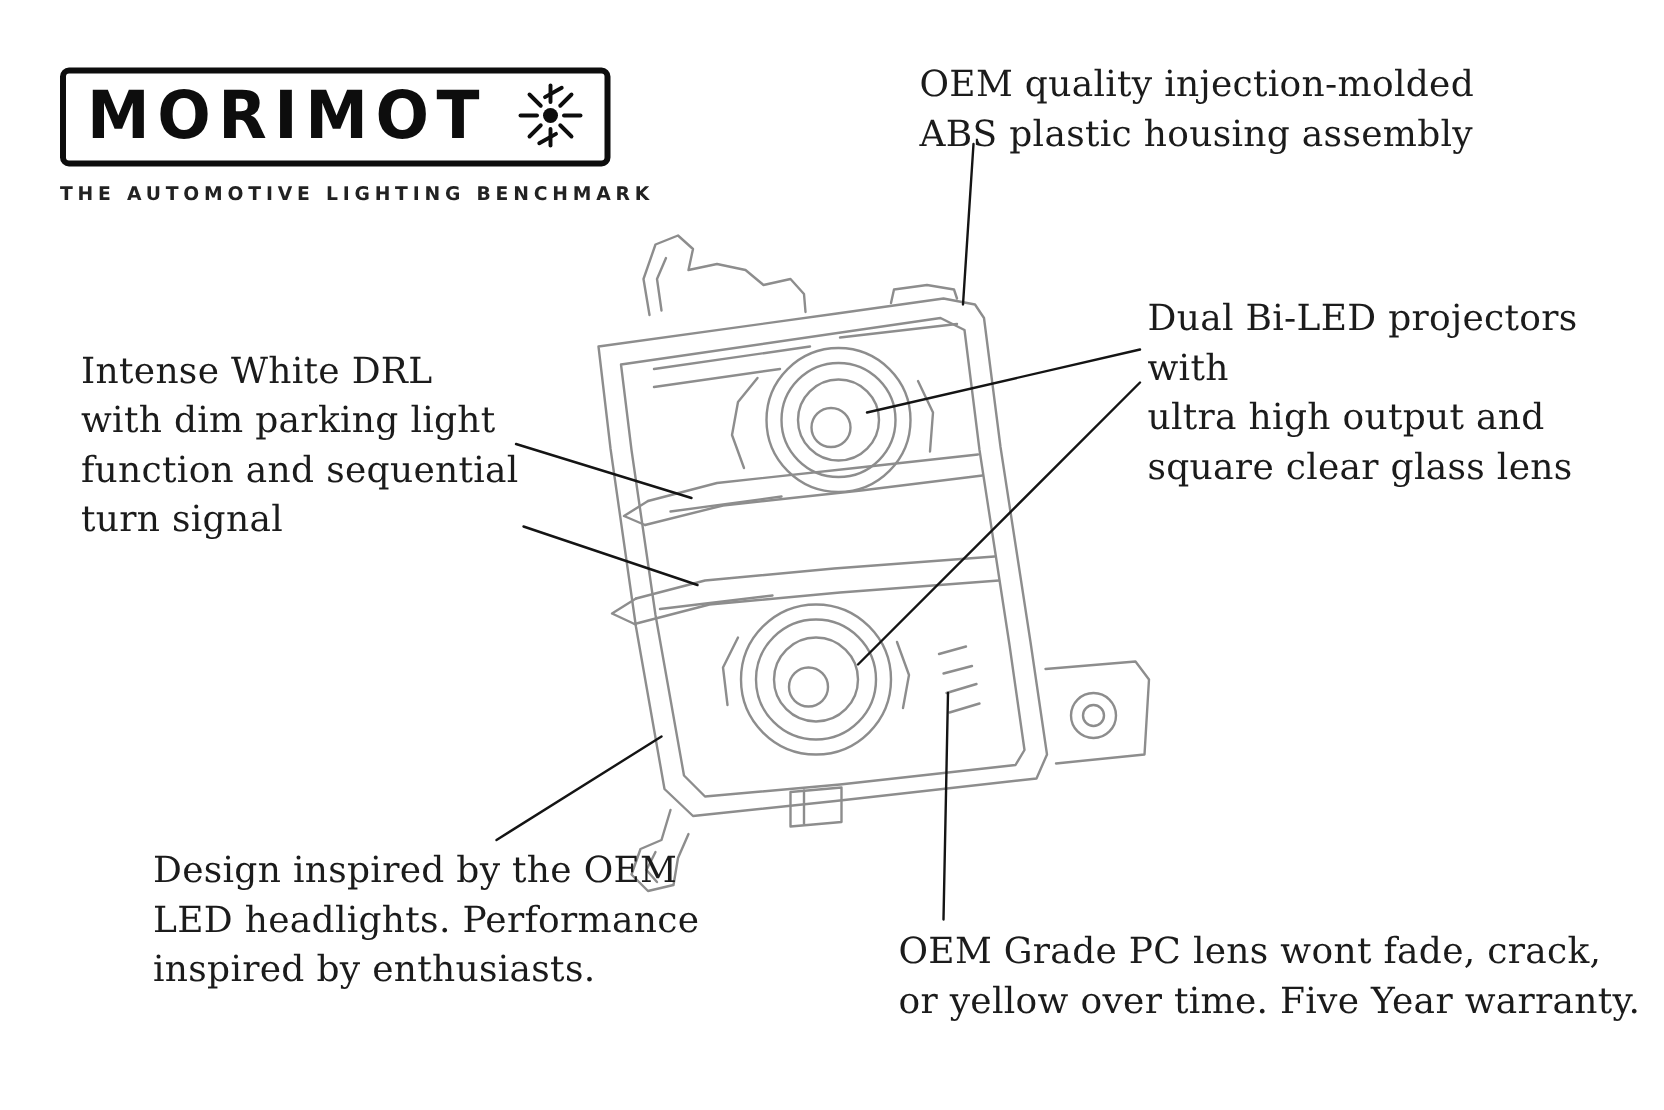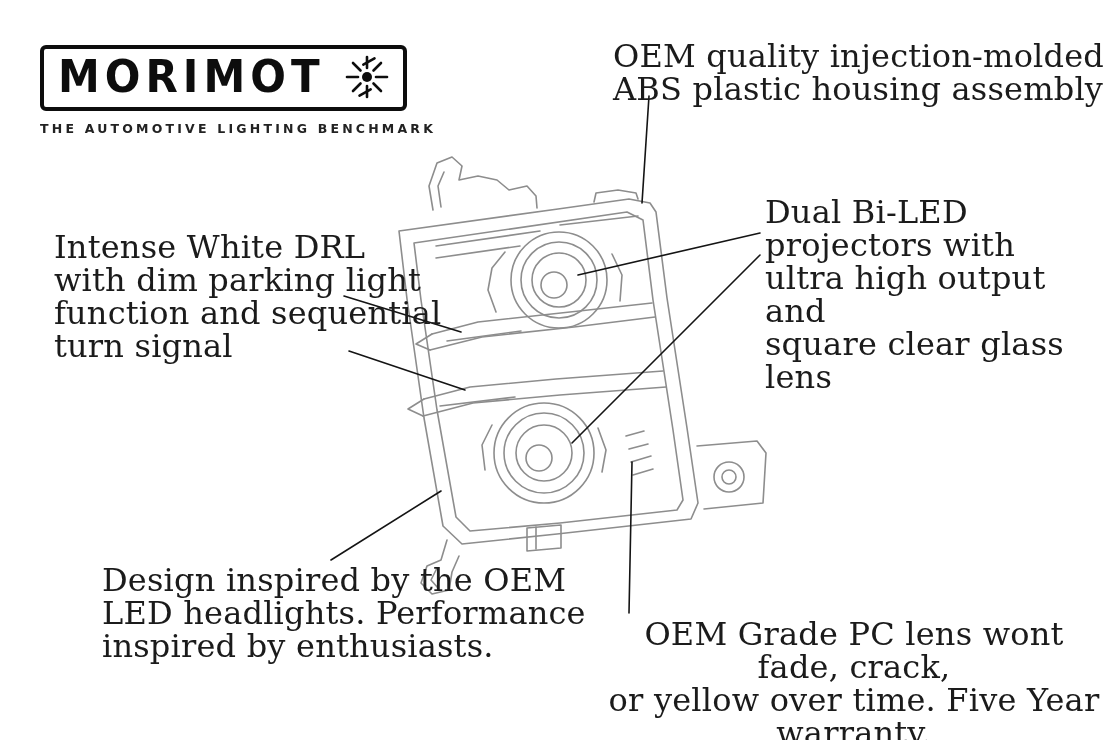--- a/index.html
+++ b/index.html
@@ -20,30 +20,30 @@
     position: absolute;
     left: 0;
     top: 0;
     width: 1109px;
     height: 740px;
     pointer-events: none;
   }
   .callout {
     position: absolute;
     white-space: pre-line;
-    font-size: 32px;
+    font-size: 24px;
     line-height: 33px;
     color: #1b1b1b;
     letter-spacing: 0.2px;
   }
   .callout-housing   { left: 613px; top: 40px;  }
   .callout-projectors{ left: 765px; top: 196px; }
   .callout-drl       { left: 54px;  top: 231px; }
   .callout-design    { left: 62px;  top: 564px; margin-left: 40px; }
-  .callout-lens      { left: 599px; top: 618px; text-align: center; }
+  .callout-lens      { left: 599px; top: 618px; }
 
   .logo {
     position: absolute;
     left: 40px;
     top: 45px;
     width: 370px;
     font-family: "DejaVu Sans", sans-serif;
   }
   .logo-box {
     display: inline-flex;

